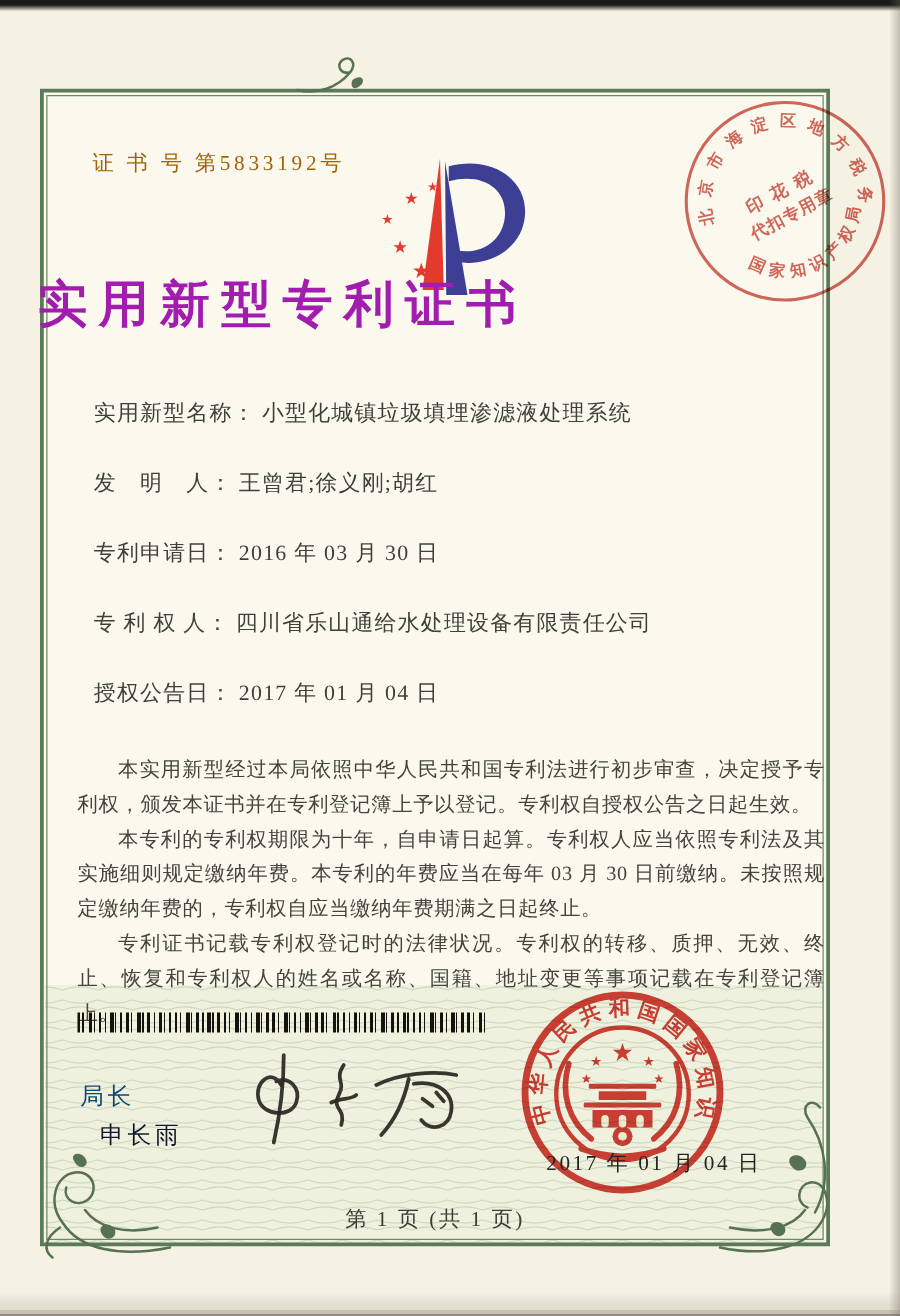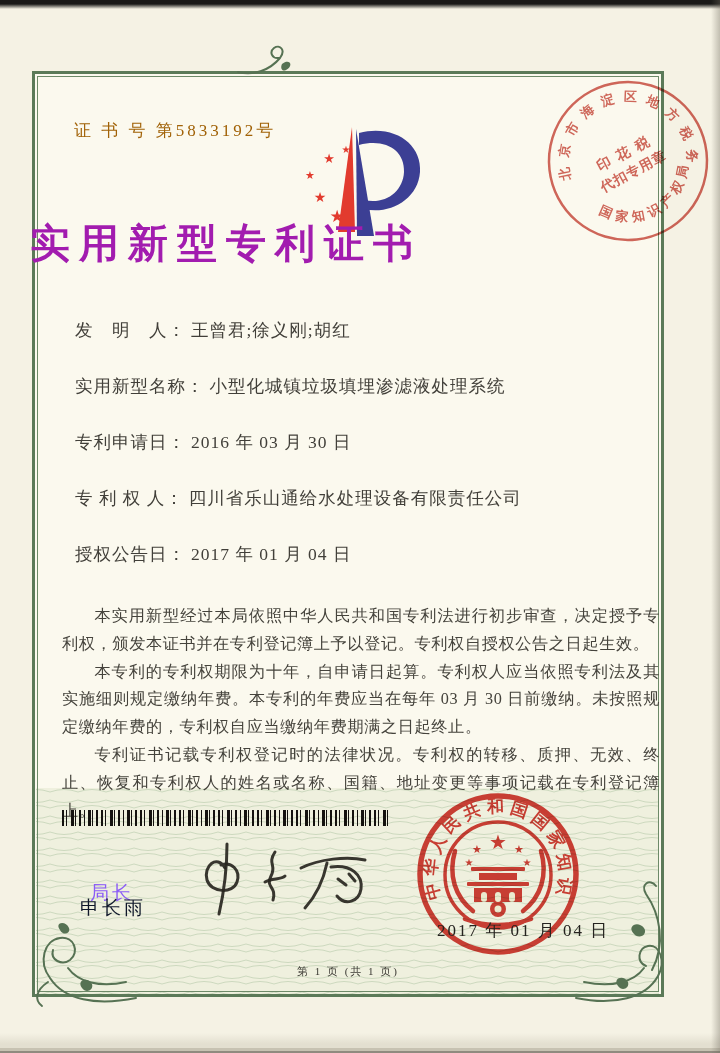--- a/index.html
+++ b/index.html
@@ -26,27 +26,27 @@
   
   .paras{position:absolute;left:62px;top:603px;width:598px;z-index:4;font-size:16.2px;line-height:27.8px;
          color:#45433c;text-align:justify;}
   .paras p{margin:0;text-indent:2em;letter-spacing:.6px;}
   
   .barcode{position:absolute;left:62px;top:810px;width:328px;height:16px;z-index:4;background:
     repeating-linear-gradient(90deg,#14120f 0 2px,transparent 2px 4px,#14120f 4px 5px,transparent 5px 9px,
     #14120f 9px 12px,transparent 12px 13px,#14120f 13px 14px,transparent 14px 17px,#14120f 17px 19px,
     transparent 19px 22px,#14120f 22px 23px,transparent 23px 26px,#14120f 26px 29px,transparent 29px 30px,
     #14120f 30px 31px,transparent 31px 34px,#14120f 34px 36px,transparent 36px 39px);}
-  .signer-title{position:absolute;left:90px;top:864px;font-size:19px;color:#8b5cf6;letter-spacing:3px;z-index:4;margin-top:16px;}
+  .signer-title{position:absolute;left:64px;top:864px;font-size:19px;color:#0c4a6e;letter-spacing:3px;z-index:4;}
   .signer-name{position:absolute;left:80px;top:895px;font-size:19px;color:#0f172a;letter-spacing:3px;z-index:4;}
   .sig{position:absolute;left:195px;top:836px;width:190px;height:88px;z-index:4;}
   .sig path{fill:none;stroke:#28261f;stroke-width:3;stroke-linecap:round;stroke-linejoin:round;opacity:.92;}
   .seal{position:absolute;left:403px;top:779px;width:190px;height:190px;z-index:5;mix-blend-mode:multiply;}
   .seal-date{position:absolute;left:437px;top:919px;font-size:17px;color:#25231f;letter-spacing:2px;z-index:6;}
-  .footer{position:absolute;left:30px;width:636px;top:964px;text-align:center;font-size:11px;color:#3c3a34;z-index:4;letter-spacing:2px;}
+  .footer{position:absolute;left:30px;width:636px;top:964px;text-align:center;font-size:17px;color:#3c3a34;z-index:4;letter-spacing:2px;}
   
   .stamp{position:absolute;left:543px;top:76px;width:170px;height:170px;z-index:5;transform:rotate(-28deg);
          mix-blend-mode:multiply;opacity:.82;}
   
   .fl{position:absolute;z-index:3;}
   .fl path{fill:none;stroke:#567253;stroke-width:2;stroke-linecap:round;}
   .fl .leaf{fill:#567253;stroke:none;}
   
   .scan-top{position:absolute;left:0;top:0;width:100%;height:9px;z-index:7;
             background:linear-gradient(180deg,#1a1a18 0 4px,rgba(26,26,24,0) 100%);}
@@ -146,24 +146,24 @@
       <textPath href="#stampBottom" startOffset="13" textLength="120" lengthAdjust="spacing">国家知识产权局</textPath>
     </text>
     <text class="arc-red" x="85" y="81" font-size="14" font-weight="bold" text-anchor="middle" letter-spacing="2">印 花 税</text>
     <text class="arc-red" x="85" y="101" font-size="13.5" font-weight="bold" text-anchor="middle" letter-spacing="1">代扣专用章</text>
   </svg>
 
   <div class="title">实用新型专利证书</div>
 
   <div class="fields">
     <div class="frow">
+      <span class="flabel">实用新型名称：</span><span class="fvalue">小型化城镇垃圾填埋渗滤液处理系统</span>
+    </div>
+    <div class="frow">
       <span class="flabel">发　明　人：</span><span class="fvalue">王曾君;徐义刚;胡红</span>
-    </div>
-    <div class="frow">
-      <span class="flabel">实用新型名称：</span><span class="fvalue">小型化城镇垃圾填埋渗滤液处理系统</span>
     </div>
     <div class="frow">
       <span class="flabel">专利申请日：</span><span class="fvalue">2016 年 03 月 30 日</span>
     </div>
     <div class="frow">
       <span class="flabel">专 利 权 人：</span><span class="fvalue">四川省乐山通给水处理设备有限责任公司</span>
     </div>
     <div class="frow">
       <span class="flabel">授权公告日：</span><span class="fvalue">2017 年 01 月 04 日</span>
     </div>

